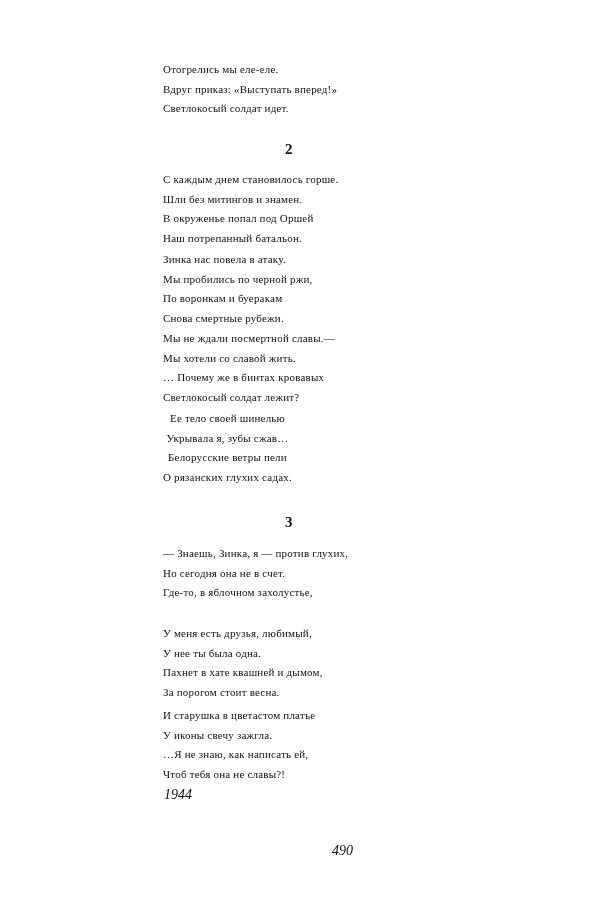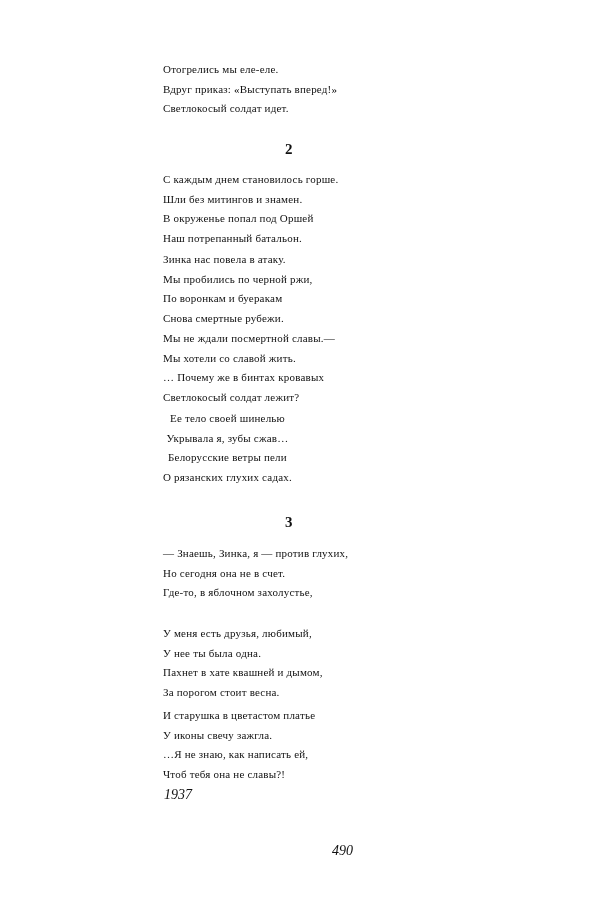--- a/index.html
+++ b/index.html
@@ -68,17 +68,17 @@
     <div class="line">За порогом стоит весна.</div>
   </div>
 
   <div class="stanza" style="top:706px;">
     <div class="line">И старушка в цветастом платье</div>
     <div class="line">У иконы свечу зажгла.</div>
     <div class="line">…Я не знаю, как написать ей,</div>
     <div class="line">Чтоб тебя она не славы?!</div>
   </div>
 
-  <div class="date">1937</div>
+  <div class="date">1944</div>
 
   <div class="page-num">490</div>
 
 </div>
 
 </body></html>

